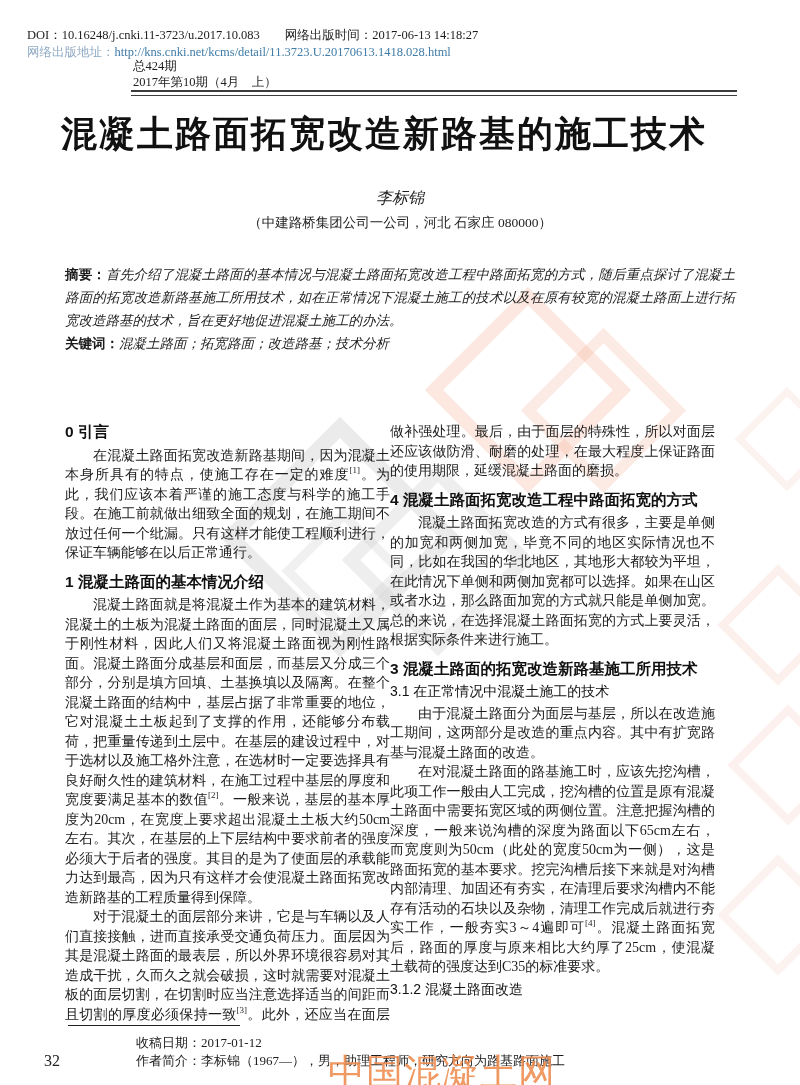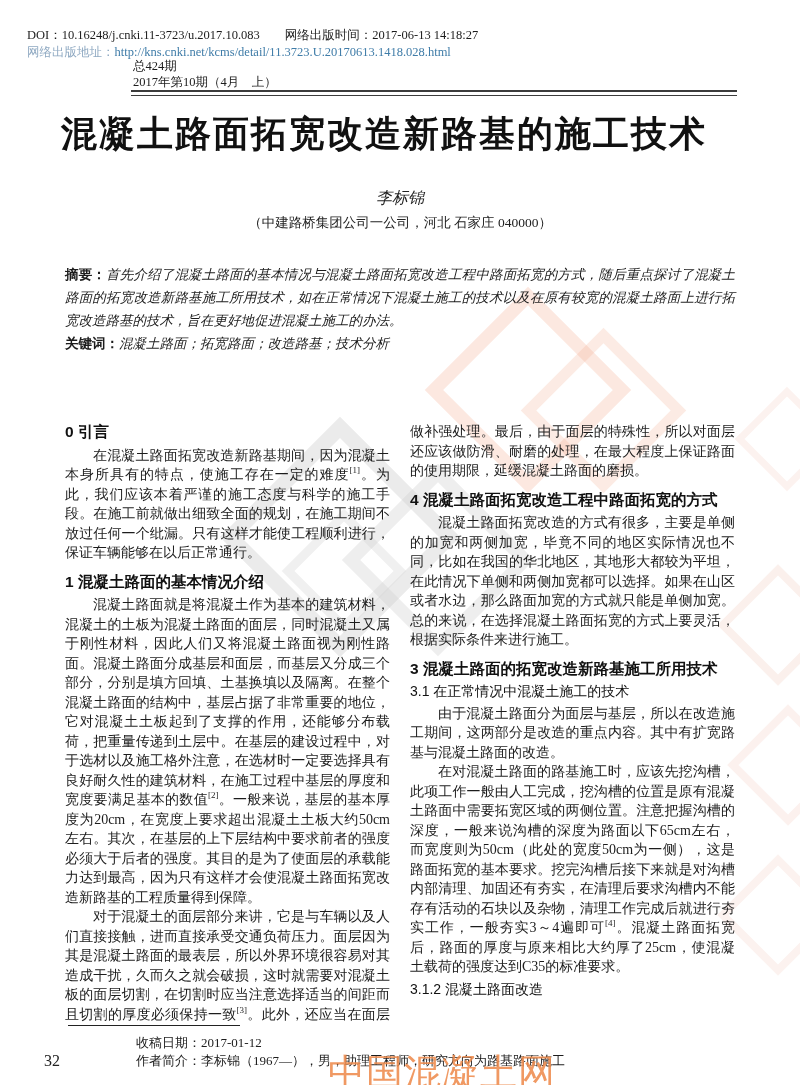--- a/index.html
+++ b/index.html
@@ -25,21 +25,21 @@
   .affil{position:absolute;top:192px;left:0;width:800px;text-align:center;font-size:13.5px;color:#222;}
 
   
   .abstract{position:absolute;top:241px;left:65px;width:670px;font-size:13.5px;line-height:23px;text-align:justify;}
   .abstract .lab{font-family:"Liberation Sans","DejaVu Sans",sans-serif;font-weight:700;font-style:normal;}
   .abstract .kai{font-style:italic;}
   .abstract p{margin:0;}
   .clcgap{margin-left:72px;}
 
   
-  .columns{position:absolute;top:400px;left:65px;width:670px;height:600px;display:flex;gap:20px;overflow:hidden;}
+  .columns{position:absolute;top:400px;left:65px;width:670px;height:600px;display:flex;overflow:hidden;}
   .col{width:325px;font-size:14px;line-height:19.5px;text-align:justify;}
   .col p{margin:0;}
   .col p.indent{text-indent:2em;}
   h2.sec{font-family:"Liberation Sans","DejaVu Sans",sans-serif;font-size:15.5px;font-weight:600;
          margin:9px 0 4px 0;color:#111;}
   h3.subsec{font-family:"Liberation Sans","DejaVu Sans",sans-serif;font-size:14px;font-weight:500;
             margin:3px 0 2px 0;color:#111;}
   h2.first{margin-top:0;}
   sup.ref{font-size:9px;line-height:0;}
 
@@ -84,21 +84,21 @@
     <div class="l2">
       <span class="lab">网络出版地址：</span><span class="val">http://kns.cnki.net/kcms/detail/11.3723.U.20170613.1418.028.html</span>
     </div>
   </div>
   <div class="issue l3">总424期</div>
   <div class="issue l4">2017年第10期（4月　上）</div>
   <div class="rule-double"></div>
 
   <div class="title">混凝土路面拓宽改造新路基的施工技术</div>
   <div class="author">李标锦</div>
-  <div class="affil">（中建路桥集团公司一公司，河北 石家庄 040000）</div>
+  <div class="affil">（中建路桥集团公司一公司，河北 石家庄 080000）</div>
 
   <div class="abstract">
     <p><span class="lab">摘要：</span><span class="kai">首先介绍了混凝土路面的基本情况与混凝土路面拓宽改造工程中路面拓宽的方式，随后重点探讨了混凝土路面的拓宽改造新路基施工所用技术，如在正常情况下混凝土施工的技术以及在原有较宽的混凝土路面上进行拓宽改造路基的技术，旨在更好地促进混凝土施工的办法。</span></p>
     <p><span class="lab">关键词：</span><span class="kai">混凝土路面；拓宽路面；改造路基；技术分析</span></p>
   </div>
 
   <div class="columns">
     <div class="col">
       <h2 class="sec first">0 引言</h2>
       <p class="indent"><span>在混凝土路面拓宽改造新路基期间，因为混凝土本身所具有的特点，使施工存在一定的难度</span><sup class="ref">[1]</sup><span>。为此，我们应该本着严谨的施工态度与科学的施工手段。在施工前就做出细致全面的规划，在施工期间不放过任何一个纰漏。只有这样才能使工程顺利进行，保证车辆能够在以后正常通行。</span></p>

